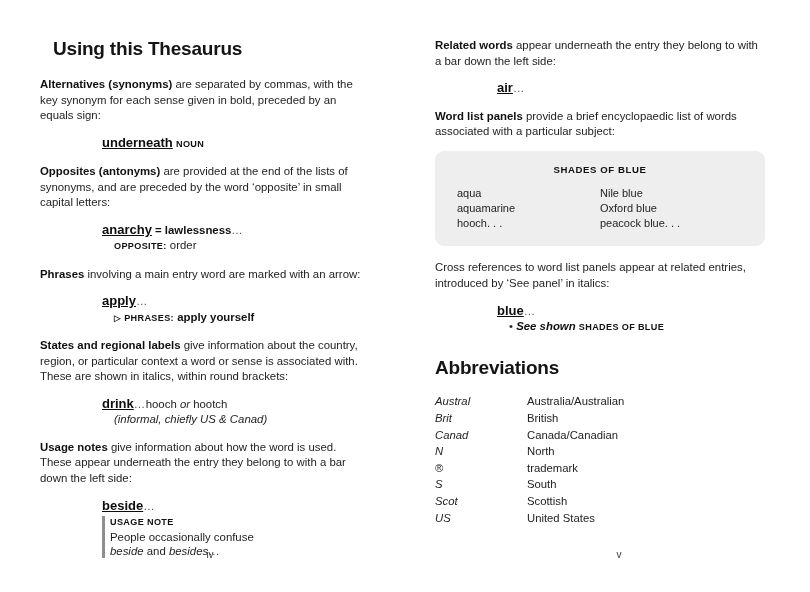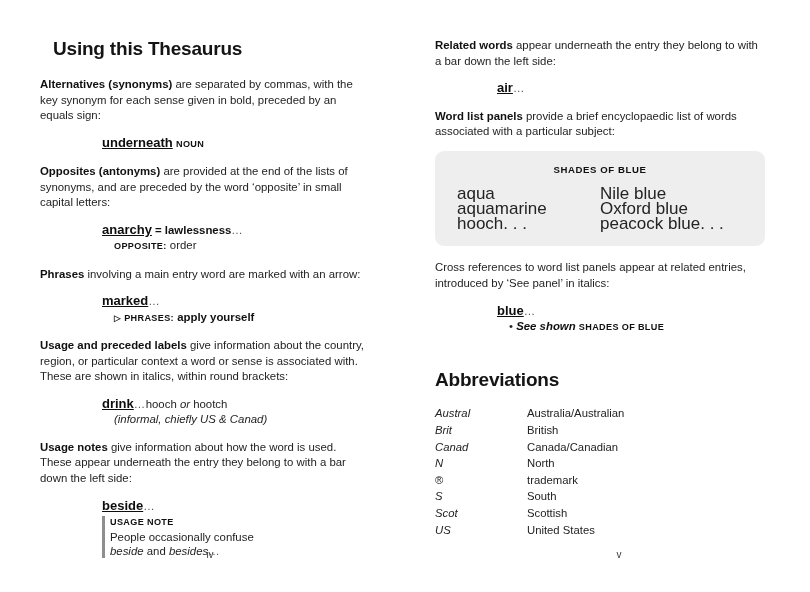--- a/index.html
+++ b/index.html
@@ -116,21 +116,21 @@
     text-align: center;
     font-weight: bold;
     font-size: 9.6px;
     letter-spacing: 0.6px;
     text-transform: uppercase;
     color: #101010;
     margin-bottom: 11px;
   }
   .wordpanel .panel-cols {
     display: flex;
-    font-size: 17px;
+    font-size: 11px;
     line-height: 15.2px;
     color: #232323;
   }
   .wordpanel .panel-col { width: 50%; }
 
   
   .abbrev-table {
     font-size: 11.3px;
     line-height: 16.6px;
     color: #232323;
@@ -186,30 +186,30 @@
         <span class="smallcap">OPPOSITE:</span><span> order</span>
       </div>
     </div>
 
     <p class="para">
       <span class="b">Phrases</span><span> involving a main entry word are marked with an arrow:</span>
     </p>
 
     <div class="example">
       <div>
-        <span class="headword">marked</span><span class="ellip">…</span>
+        <span class="headword">apply</span><span class="ellip">…</span>
       </div>
       <div class="sense">
         <span class="smallcap-lite">▷</span>
         <span class="smallcap">PHRASES:</span><span class="b"> apply yourself</span>
       </div>
     </div>
 
     <p class="para">
-      <span class="b">Usage and preceded labels</span><span> give information about the country, region, or particular context a word or sense is associated with. These are shown in italics, within round brackets:</span>
+      <span class="b">States and regional labels</span><span> give information about the country, region, or particular context a word or sense is associated with. These are shown in italics, within round brackets:</span>
     </p>
 
     <div class="example">
       <div>
         <span class="headword">drink</span><span class="ellip">…</span><span>hooch </span><span class="i">or</span><span> hootch</span>
       </div>
       <div class="sense i">(informal, chiefly US &amp; Canad)</div>
     </div>
 
     <p class="para">
@@ -267,21 +267,21 @@
       <div>
         <span class="headword">blue</span><span class="ellip">…</span>
       </div>
       <div class="sense">
         <span>•</span>
         <span class="i b">See shown</span>
         <span class="smallcap">SHADES OF BLUE</span>
       </div>
     </div>
 
-    <h1 class="abbrev-title" style="margin-top:34px">Abbreviations</h1>
+    <h1 class="abbrev-title" style="margin-top:22px">Abbreviations</h1>
 
     <div class="abbrev-table">
       <div class="abbrev-row">
         <div class="abbrev-term">Austral</div>
         <div class="abbrev-def">Australia/Australian</div>
       </div>
       <div class="abbrev-row">
         <div class="abbrev-term">Brit</div>
         <div class="abbrev-def">British</div>
       </div>

